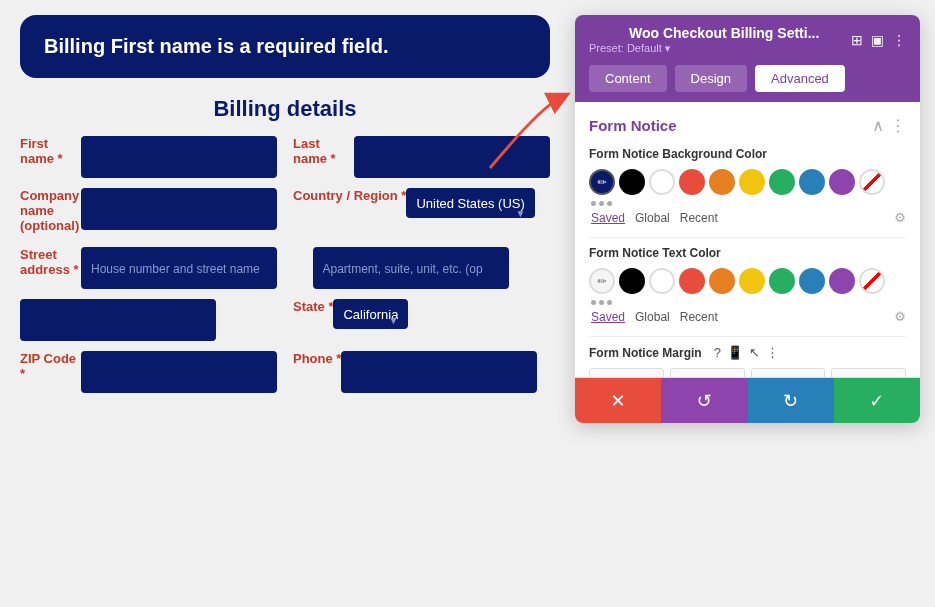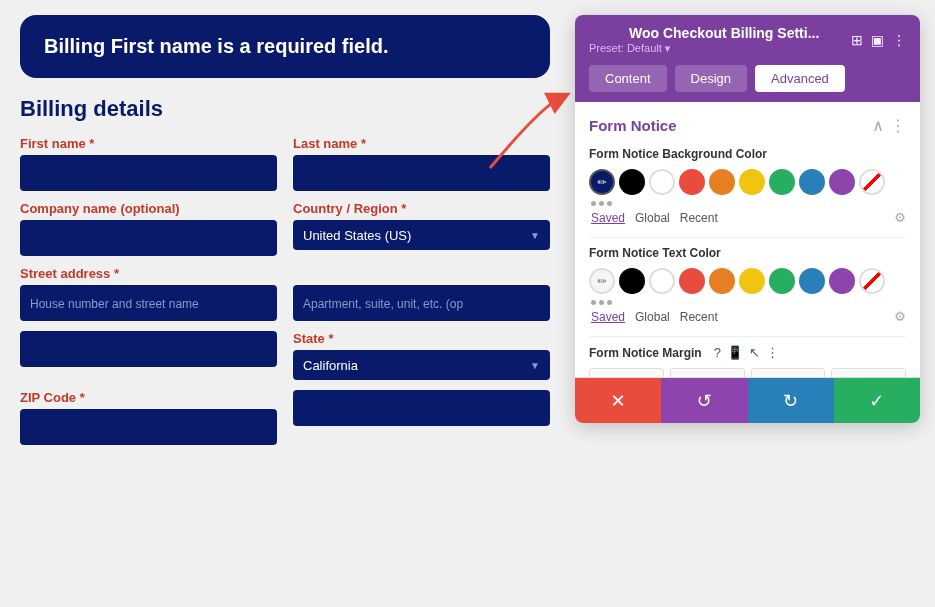--- a/index.html
+++ b/index.html
@@ -31,43 +31,44 @@
       color: #fff;
       font-size: 20px;
       font-weight: 700;
     }
 
     .billing-title {
       color: #0a1a6b;
       font-size: 22px;
       font-weight: 700;
       margin-bottom: 14px;
+      text-align: center;
     }
 
     .form-row {
       display: flex;
       gap: 16px;
       margin-bottom: 10px;
     }
     .form-group {
       flex: 1;
       display: flex;
-      flex-direction: column;
+      flex-direction: row;
     }
     .form-label {
       color: #c0392b;
       font-size: 13px;
       font-weight: 600;
       margin-bottom: 4px;
     }
     .form-input {
       background: #0a1a6b;
       border: none;
       border-radius: 4px;
-      height: 36px;
+      height: 42px;
       color: #fff;
       padding: 0 10px;
       font-size: 13px;
     }
     .form-input::placeholder {
       color: #8899cc;
       font-size: 12px;
     }
     .select-wrapper {
       position: relative;
@@ -406,20 +407,21 @@
       </div>
     </div>
   </div>
 
   <div class="form-row">
     <div class="form-group">
       <label class="form-label">ZIP Code *</label>
       <input class="form-input" type="text" style="">
     </div>
     <div class="form-group">
+      <label class="form-label">Phone *</label>
       <input class="form-input" type="text" style="">
     </div>
   </div>
 </div>
 
 <svg style="position:absolute;top:88px;left:460px;width:120px;height:90px;pointer-events:none;overflow:visible;">
   <defs>
     <marker id="arrowhead" markerWidth="8" markerHeight="8" refX="4" refY="4" orient="auto">
       <path d="M0,0 L8,4 L0,8 Z" fill="#e74c3c"></path>
     </marker>

